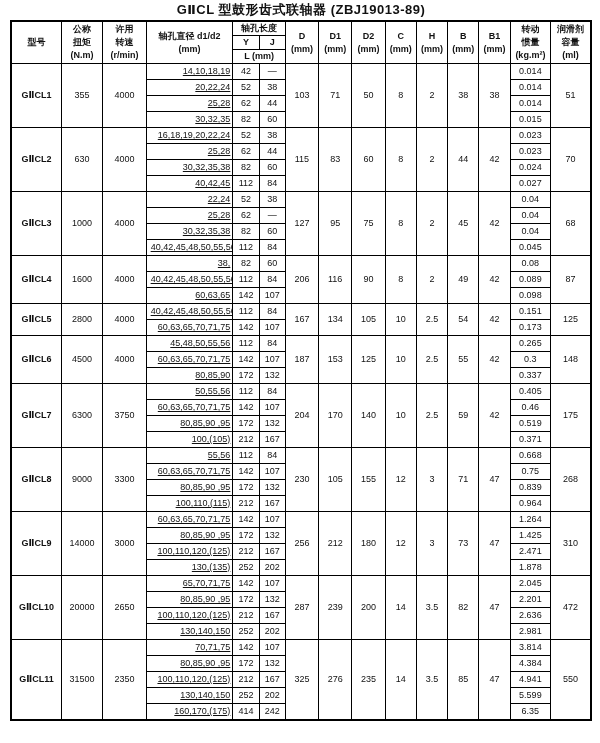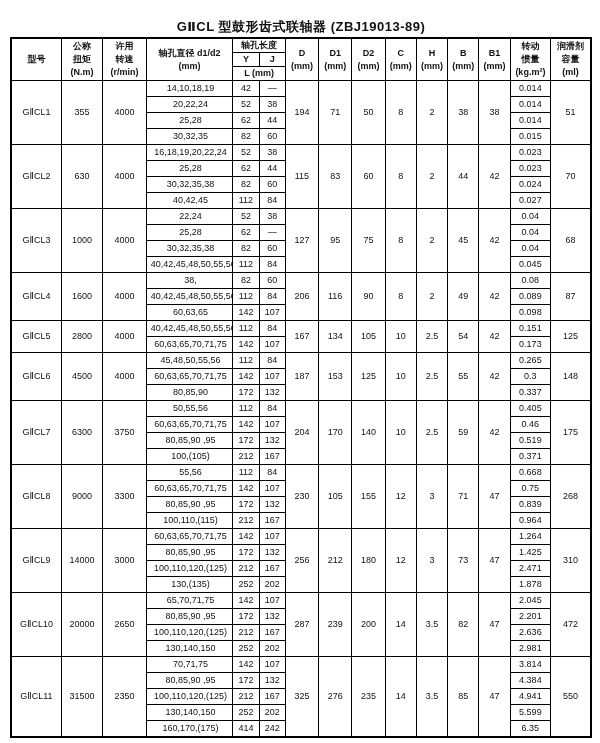--- a/index.html
+++ b/index.html
@@ -1,21 +1,21 @@
 <!DOCTYPE html>
 <html><head>
 <meta charset="utf-8">
 <style>
   html, body { margin: 0; padding: 0; background: #ffffff; }
   body {
     width: 600px;
     font-family: "Liberation Sans", "DejaVu Sans", sans-serif;
     color: #111;
   }
-  .page { padding: 18px 8px 4px 10px; }
+  .page { padding: 1px 8px 4px 10px; }
   .title {
     font-size: 13px;
     font-weight: bold;
     text-align: center;
     margin: 0 0 1px 0;
     letter-spacing: 0.5px;
     white-space: nowrap;
   }
   table.spec {
     border-collapse: collapse;
@@ -30,22 +30,22 @@
     padding: 0 2px;
     overflow: hidden;
   }
   thead th {
     font-weight: bold;
     white-space: pre-line;
     line-height: 1.45;
     padding: 1px 1px;
   }
   tbody td { height: 15px; line-height: 1.1; }
-  tbody td.bore { text-align: center; padding-left: 4px; white-space: nowrap; }
-  tbody td.model { font-weight: normal; }
+  tbody td.bore { text-align: right; padding-left: 4px; white-space: nowrap; text-decoration: underline; }
+  tbody td.model { font-weight: bold; }
 </style>
 </head>
 <body>
 
 <div class="page">
   <div class="title">GⅡCL 型鼓形齿式联轴器 (ZBJ19013-89)</div>
 
   <table class="spec">
     <colgroup>
       <col style="width:50px">
@@ -105,21 +105,21 @@
       </tr>
     </thead>
     <tbody>
         <tr>
           <td rowspan="4" class="model">GⅡCL1</td>
           <td rowspan="4">355</td>
           <td rowspan="4">4000</td>
           <td class="bore">14,10,18,19</td>
           <td>42</td>
           <td>—</td>
-          <td rowspan="4">194</td>
+          <td rowspan="4">103</td>
           <td rowspan="4">71</td>
           <td rowspan="4">50</td>
           <td rowspan="4">8</td>
           <td rowspan="4">2</td>
           <td rowspan="4">38</td>
           <td rowspan="4">38</td>
           <td>0.014</td>
           <td rowspan="4">51</td>
         </tr>
         <tr>

